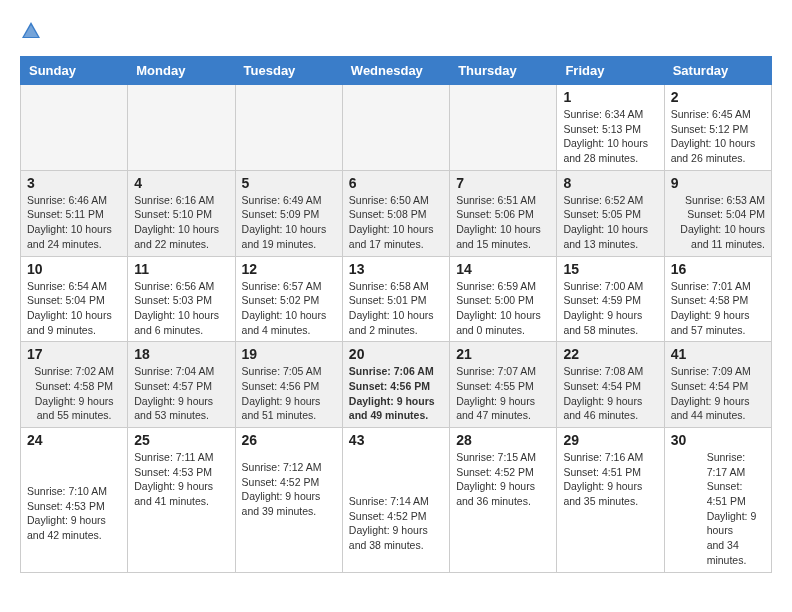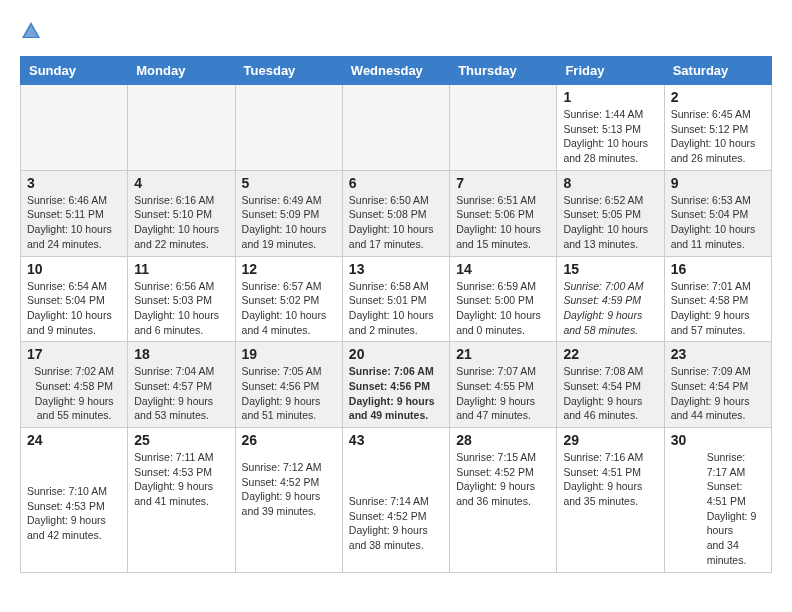--- a/index.html
+++ b/index.html
@@ -107,21 +107,21 @@
   </thead>
   <tbody id="calendar-body">
   <tr>
         <td class="empty"></td>
         <td class="empty"></td>
         <td class="empty"></td>
         <td class="empty"></td>
         <td class="empty"></td>
         <td>
           <span class="day-number">1</span>
-          <div class="day-info" style="white-space: pre-line;">Sunrise: 1:44 AM
+          <div class="day-info" style="white-space: pre-line;">Sunrise: 6:34 AM
 Sunset: 5:13 PM
 Daylight: 10 hours
 and 28 minutes.</div>
         </td>
         <td>
           <span class="day-number">2</span>
           <div class="day-info" style="white-space: pre-line;">Sunrise: 6:45 AM
 Sunset: 5:12 PM
 Daylight: 10 hours
 and 26 minutes.</div>
@@ -165,21 +165,21 @@
         </td>
         <td class="alt-row">
           <span class="day-number">8</span>
           <div class="day-info" style="white-space: pre-line;">Sunrise: 6:52 AM
 Sunset: 5:05 PM
 Daylight: 10 hours
 and 13 minutes.</div>
         </td>
         <td class="alt-row">
           <span class="day-number">9</span>
-          <div class="day-info" style="white-space: pre-line;">Sunrise: 6:53 AM
+          <div class="day-info" style="white-space: pre-line; text-align: right;">Sunrise: 6:53 AM
 Sunset: 5:04 PM
 Daylight: 10 hours
 and 11 minutes.</div>
         </td>
       </tr>
       <tr>
         <td>
           <span class="day-number">10</span>
           <div class="day-info" style="white-space: pre-line;">Sunrise: 6:54 AM
 Sunset: 5:04 PM
@@ -209,21 +209,21 @@
         </td>
         <td>
           <span class="day-number">14</span>
           <div class="day-info" style="white-space: pre-line;">Sunrise: 6:59 AM
 Sunset: 5:00 PM
 Daylight: 10 hours
 and 0 minutes.</div>
         </td>
         <td>
           <span class="day-number">15</span>
-          <div class="day-info" style="white-space: pre-line; font-style: italic;">Sunrise: 7:00 AM
+          <div class="day-info" style="white-space: pre-line;">Sunrise: 7:00 AM
 Sunset: 4:59 PM
 Daylight: 9 hours
 and 58 minutes.</div>
         </td>
         <td>
           <span class="day-number">16</span>
           <div class="day-info" style="white-space: pre-line;">Sunrise: 7:01 AM
 Sunset: 4:58 PM
 Daylight: 9 hours
 and 57 minutes.</div>
@@ -266,21 +266,21 @@
 and 47 minutes.</div>
         </td>
         <td class="alt-row">
           <span class="day-number">22</span>
           <div class="day-info" style="white-space: pre-line;">Sunrise: 7:08 AM
 Sunset: 4:54 PM
 Daylight: 9 hours
 and 46 minutes.</div>
         </td>
         <td class="alt-row">
-          <span class="day-number">23</span>
+          <span class="day-number">41</span>
           <div class="day-info" style="white-space: pre-line;">Sunrise: 7:09 AM
 Sunset: 4:54 PM
 Daylight: 9 hours
 and 44 minutes.</div>
         </td>
       </tr>
       <tr>
         <td>
           <span class="day-number">24</span>
           <div class="day-info" style="white-space: pre-line; margin-top: 36px;">Sunrise: 7:10 AM

